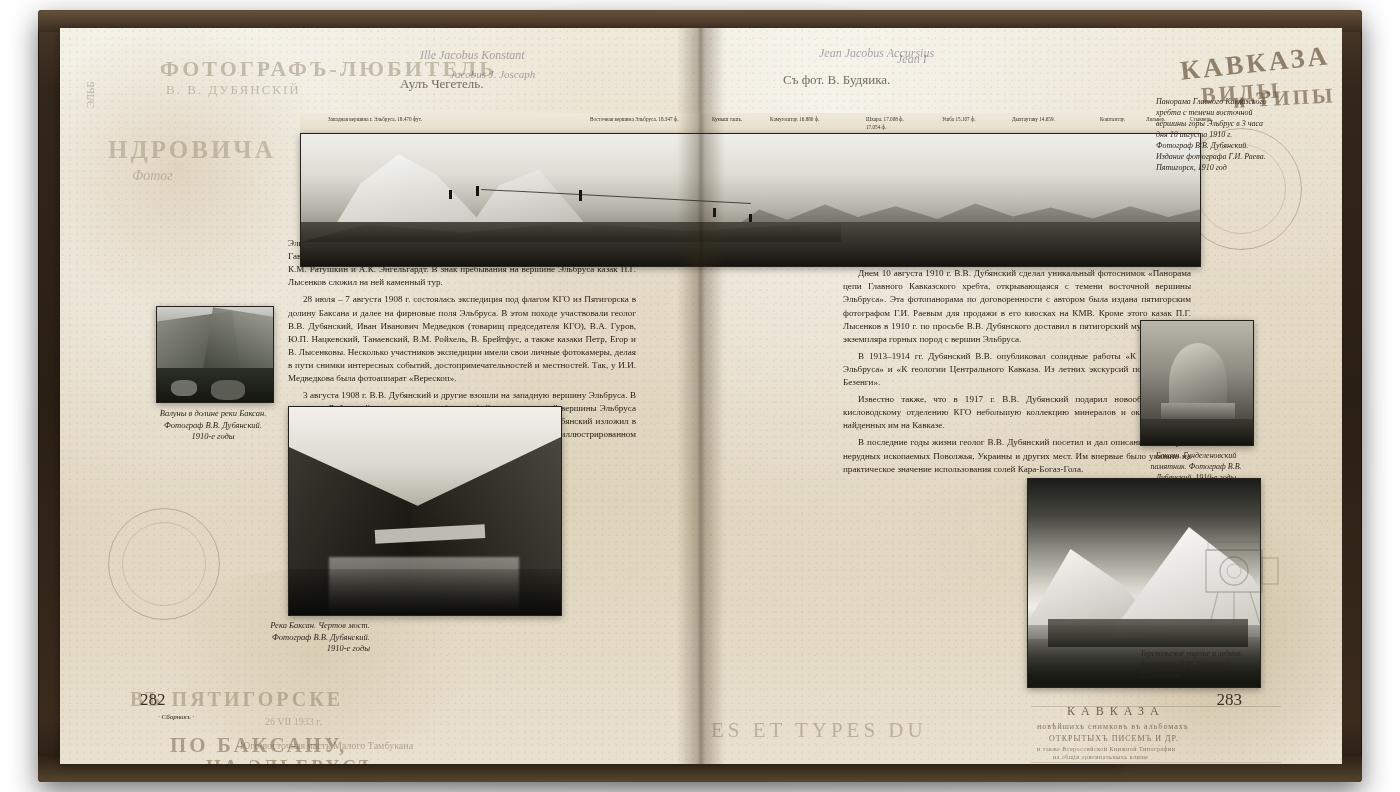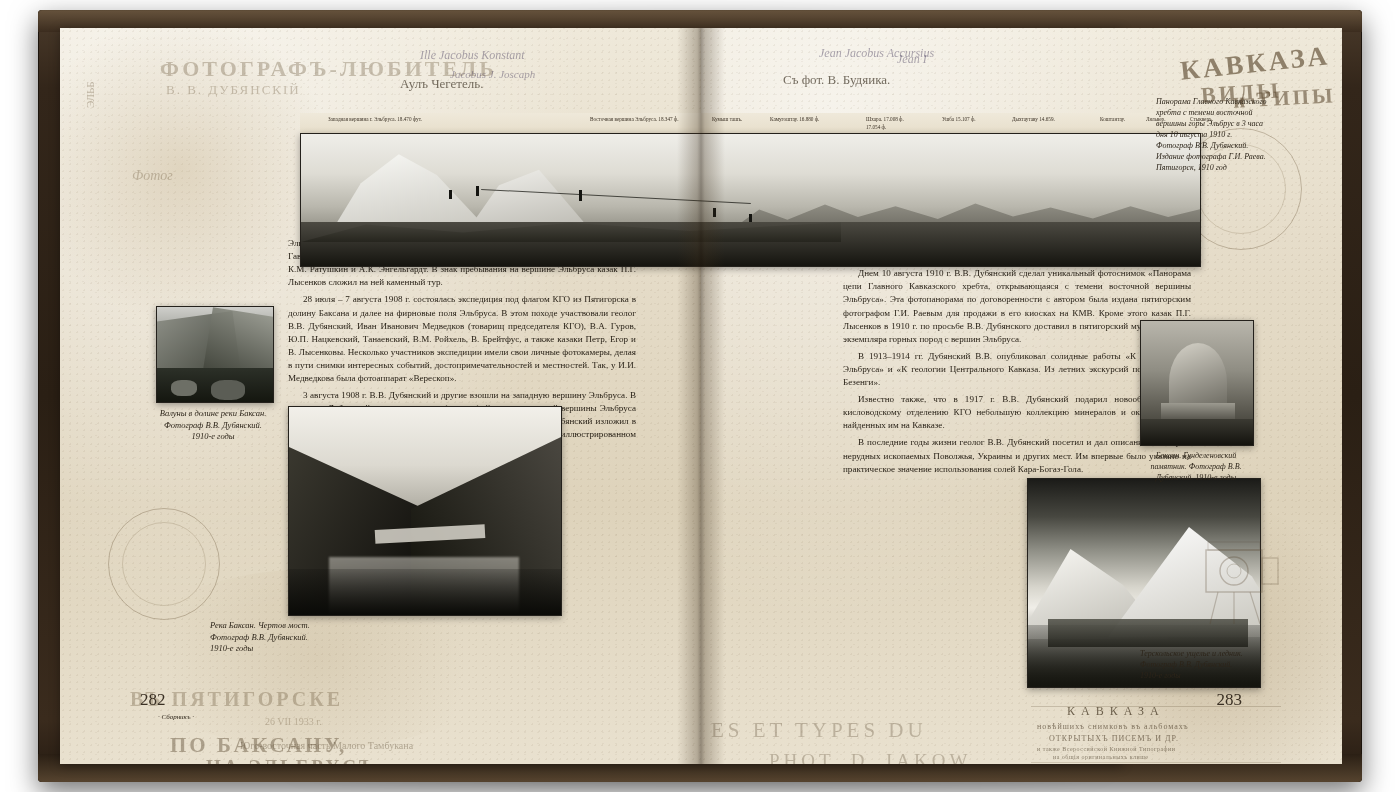--- a/index.html
+++ b/index.html
@@ -138,20 +138,21 @@
       <div class="grain"></div>
       <div class="stain-a"></div>
       <div class="stain-c"></div>
 
       <div class="ghost big" style="left:100px;top:28px;font-size:22px;">ФОТОГРАФЪ-ЛЮБИТЕЛЬ</div>
       <div class="ghost" style="left:106px;top:54px;font-size:13px;letter-spacing:2px;">В. В. ДУБЯНСКІЙ</div>
       <div class="ghost" style="left:340px;top:48px;font-size:13px;color:rgba(60,50,35,.7);">Аулъ Чегетель.</div>
       <div class="ghost script" style="left:360px;top:20px;font-size:12px;">Ille Jacobus Konstant</div>
       <div class="ghost script" style="left:390px;top:40px;font-size:11px;">Jacobus  J.  Joscaph</div>
 
+      <div class="ghost big" style="left:48px;top:108px;font-size:25px;color:rgba(92,72,44,.26);">НДРОВИЧА</div>
       <div class="ghost script" style="left:72px;top:140px;font-size:14px;color:rgba(92,72,44,.30);">Фотог</div>
       <div class="ghost" style="left:24px;top:80px;font-size:11px;color:rgba(92,72,44,.35);transform:rotate(-90deg);transform-origin:left top;">ЭЛЬБ</div>
       <div class="ghost big" style="left:70px;top:660px;font-size:20px;color:rgba(92,72,44,.30);">ВЪ ПЯТИГОРСКЕ</div>
 
       <div class="circ" style="left:48px;top:480px;width:110px;height:110px;"></div>
       <div class="circ" style="left:62px;top:494px;width:82px;height:82px;opacity:.6;"></div>
 
       <div class="ghost big" style="left:110px;top:705px;font-size:21px;color:rgba(85,68,45,.42);">ПО БАКСАНУ,</div>
       <div class="ghost" style="left:205px;top:688px;font-size:10px;">26 VII 1933 г.</div>
       <div class="ghost" style="left:180px;top:712px;font-size:10px;color:rgba(85,68,45,.38);">Юго-восточная часть Малого Тамбукана</div>
@@ -177,21 +178,21 @@
 1910-е годы</div>
 
       <div class="photo" style="left:228px;top:378px;width:272px;height:208px;">
         <div class="sky" style="background:linear-gradient(180deg,#f2f0ea 0%,#dcd9d0 28%,#b6b3a9 46%,#6a675e 66%,#1d1c17 100%);"></div>
         <div style="position:absolute;left:0;top:40px;width:130px;height:170px;background:linear-gradient(120deg,#3a382f,#0e0d0a);clip-path:polygon(0 0,100% 35%,100% 100%,0 100%);"></div>
         <div style="position:absolute;right:0;top:30px;width:150px;height:180px;background:linear-gradient(240deg,#4a4740,#101009);clip-path:polygon(100% 0,0 40%,0 100%,100% 100%);"></div>
         <div style="position:absolute;left:86px;top:120px;width:110px;height:14px;background:#d9d6cc;opacity:.85;transform:rotate(-3deg);"></div>
         <div style="position:absolute;left:40px;top:150px;width:190px;height:58px;background:linear-gradient(180deg,#cfccc3,#6e6b62);opacity:.55;filter:blur(1px);"></div>
         <div style="position:absolute;left:0;bottom:0;width:100%;height:46px;background:linear-gradient(180deg,rgba(10,10,8,.2),#0a0a07);"></div>
       </div>
-      <div class="cap" style="left:150px;top:592px;width:160px;white-space:pre-line;text-align:left;">Река Баксан. Чертов мост.
+      <div class="cap" style="left:150px;top:592px;width:160px;white-space:pre-line;text-align:right;">Река Баксан. Чертов мост.
 Фотограф В.В. Дубянский.
 1910-е годы</div>
 
       <div class="page-num" style="left:80px;top:662px;">282</div>
       <div class="cap" style="left:84px;top:684px;width:64px;font-size:7px;">· Сборникъ ·</div>
     </div>
 
     <div class="page right">
       <div class="grain"></div>
       <div class="stain-b"></div>
@@ -217,21 +218,20 @@
 
       <div class="photo" style="left:326px;top:450px;width:232px;height:208px;">
         <div class="sky" style="background:linear-gradient(180deg,#1b1b18 0%,#474740 18%,#8e8e85 34%,#d7d5cc 52%,#f0eee8 62%,#9b9a92 80%,#2a2a24 100%);"></div>
         <div style="position:absolute;left:-10px;top:70px;width:150px;height:90px;background:linear-gradient(160deg,#fbfaf6,#b9b7ae);clip-path:polygon(0 100%,35% 0,70% 40%,100% 100%);"></div>
         <div style="position:absolute;left:80px;top:48px;width:180px;height:110px;background:linear-gradient(160deg,#ffffff,#c5c3ba);clip-path:polygon(0 100%,45% 0,80% 45%,100% 100%);"></div>
         <div style="position:absolute;left:0;bottom:0;width:100%;height:62px;background:linear-gradient(180deg,rgba(20,20,16,.25),#15150f);"></div>
         <div style="position:absolute;left:20px;bottom:40px;width:200px;height:28px;background:linear-gradient(180deg,#56564d,#22221c);opacity:.9;"></div>
       </div>
 
       <div class="orn" style="left:10px;top:690px;font-size:21px;color:rgba(85,68,45,.30);">ES ET TYPES DU</div>
-      <div class="orn" style="left:68px;top:722px;font-size:19px;color:rgba(85,68,45,.30);">PHOT. D.  IAKOW</div>
 
       <div class="frame-line" style="left:330px;top:678px;width:250px;height:1px;opacity:.5;"></div>
       <div class="orn" style="left:366px;top:676px;font-size:12px;letter-spacing:6px;color:rgba(70,56,36,.75);">КАВКАЗА</div>
       <div class="orn" style="left:336px;top:694px;font-size:8px;letter-spacing:1px;color:rgba(70,56,36,.65);">новѣйшихъ снимковъ въ альбомахъ</div>
       <div class="orn" style="left:348px;top:706px;font-size:8px;letter-spacing:1px;color:rgba(70,56,36,.65);">ОТКРЫТЫХЪ ПИСЕМЪ И ДР.</div>
       <div class="orn" style="left:336px;top:718px;font-size:6px;letter-spacing:.5px;color:rgba(70,56,36,.6);">и также Всероссийской Книжной Типографии</div>
       <div class="orn" style="left:352px;top:726px;font-size:6px;letter-spacing:.5px;color:rgba(70,56,36,.6);">на общiя оригинальныхъ клише</div>
 
       <div class="frame-line" style="left:330px;top:734px;width:250px;height:1px;opacity:.4;"></div>
 

